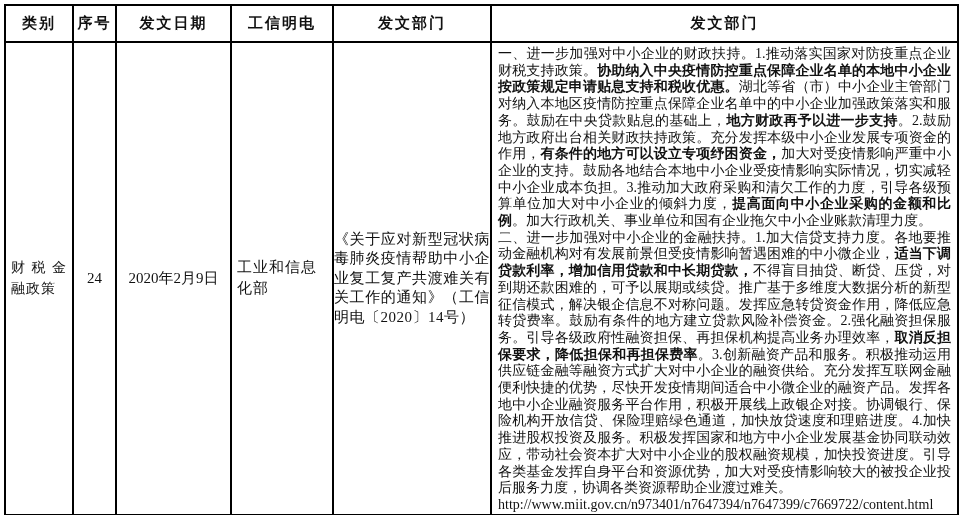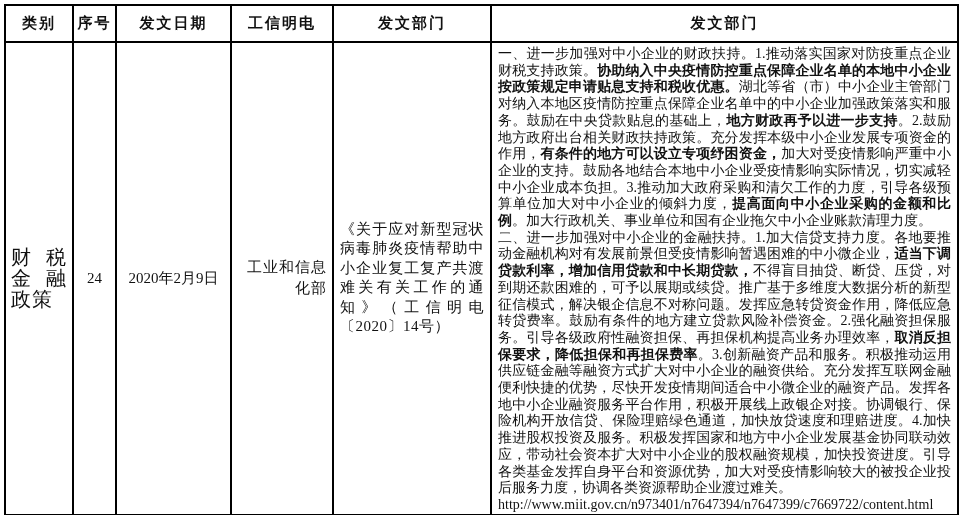--- a/index.html
+++ b/index.html
@@ -20,34 +20,34 @@
     border: 2px solid #000000;
     overflow: hidden;
   }
   th.hdr {
     font-size: 15px; font-weight: bold;
     text-align: center; vertical-align: middle;
     height: 37px; padding: 2px;
     letter-spacing: 2px;
   }
   td.cell-category {
-    font-size: 20px; text-align: justify; text-justify: inter-character;
+    font-size: 14px; text-align: justify; text-justify: inter-character;
     vertical-align: middle; padding: 0 5px; line-height: 21px;
     letter-spacing: 1px;
   }
   td.cell-number, td.cell-date {
     font-size: 15px; text-align: center; vertical-align: middle; padding: 0 2px;
   }
   td.cell-department {
-    font-size: 15px; text-align: right; vertical-align: middle;
+    font-size: 15px; text-align: left; vertical-align: middle;
     padding: 0 5px; line-height: 21px; letter-spacing: 1px; margin-top: 47px;
   }
   td.cell-title {
     font-size: 15px; text-align: justify; text-justify: inter-character;
-    vertical-align: middle; padding: 0 6px; line-height: 19.5px;
+    vertical-align: middle; padding: 0 0; line-height: 19.5px;
     letter-spacing: 0.5px;
   }
   td.cell-main {
     font-size: 14px; vertical-align: top;
     padding: 3px 6px 0 6px; line-height: 16.7px;
     text-align: justify; text-justify: inter-character; border-radius: 9px;
   }
   .content-flow { white-space: pre-wrap; }
   .seg-bold { font-weight: bold; }
   .content-url {

